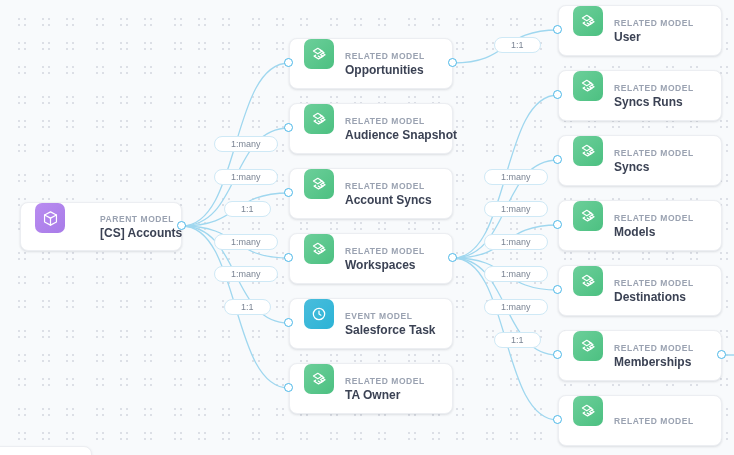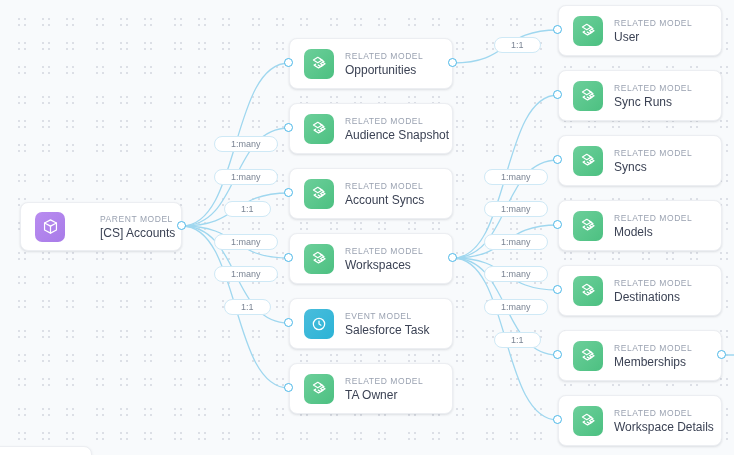--- a/index.html
+++ b/index.html
@@ -47,23 +47,23 @@
   }
 
   .node {
     position: absolute;
     box-sizing: border-box;
     background: #ffffff;
     border: 1px solid #eceef2;
     border-radius: 8px;
     box-shadow: 0 1px 3px rgba(16, 24, 40, 0.07), 0 1px 2px rgba(16,24,40,0.05);
     display: flex;
-    align-items: center;
     padding: 0 14px;
     z-index: 3;
+    font-weight: bold;
   }
   .node .ic {
     flex: 0 0 auto;
     width: 30px;
     height: 30px;
     border-radius: 7px;
     display: flex;
     align-items: center;
     justify-content: center;
     margin-right: 11px;
@@ -265,21 +265,21 @@
         <span class="ic green">
           <svg width="17" height="17" viewBox="0 0 24 24" fill="none" stroke="#ffffff" stroke-width="1.7" stroke-linecap="round" stroke-linejoin="round">
             <path d="M9.6 3.2 3.4 7.1l6.2 3.9 6.2-3.9z"></path>
             <path d="M13.2 6.0l5.1 3.2-5.1 3.2"></path>
             <path d="M15.9 10.0l3.9 2.5-6.2 3.9-3.3-2.1"></path>
             <path d="M6.6 12.9l-2.2 1.4 6.2 3.9 6.2-3.9-2.0-1.3"></path>
           </svg>
         </span>
         <span class="txt">
           <span class="kicker">RELATED MODEL</span>
-          <span class="title">Sync Runs</span>
+          <span class="title">Syncs Runs</span>
         </span>
       </div>
       <div class="node" style="left: 558px; top: 135px; width: 164px; height: 51px;">
         <span class="ic green">
           <svg width="17" height="17" viewBox="0 0 24 24" fill="none" stroke="#ffffff" stroke-width="1.7" stroke-linecap="round" stroke-linejoin="round">
             <path d="M9.6 3.2 3.4 7.1l6.2 3.9 6.2-3.9z"></path>
             <path d="M13.2 6.0l5.1 3.2-5.1 3.2"></path>
             <path d="M15.9 10.0l3.9 2.5-6.2 3.9-3.3-2.1"></path>
             <path d="M6.6 12.9l-2.2 1.4 6.2 3.9 6.2-3.9-2.0-1.3"></path>
           </svg>
@@ -335,21 +335,20 @@
         <span class="ic green">
           <svg width="17" height="17" viewBox="0 0 24 24" fill="none" stroke="#ffffff" stroke-width="1.7" stroke-linecap="round" stroke-linejoin="round">
             <path d="M9.6 3.2 3.4 7.1l6.2 3.9 6.2-3.9z"></path>
             <path d="M13.2 6.0l5.1 3.2-5.1 3.2"></path>
             <path d="M15.9 10.0l3.9 2.5-6.2 3.9-3.3-2.1"></path>
             <path d="M6.6 12.9l-2.2 1.4 6.2 3.9 6.2-3.9-2.0-1.3"></path>
           </svg>
         </span>
         <span class="txt">
           <span class="kicker">RELATED MODEL</span>
-          <span class="title">Workspace Details</span>
         </span>
       </div>
     </div>
   <div id="badges-layer">
       <div class="badge" style="left: 214px; top: 136px;">1:many</div>
       <div class="badge" style="left: 214px; top: 169px;">1:many</div>
       <div class="badge" style="left: 224px; top: 201px;">1:1</div>
       <div class="badge" style="left: 214px; top: 234px;">1:many</div>
       <div class="badge" style="left: 214px; top: 266px;">1:many</div>
       <div class="badge" style="left: 224px; top: 299px;">1:1</div>

